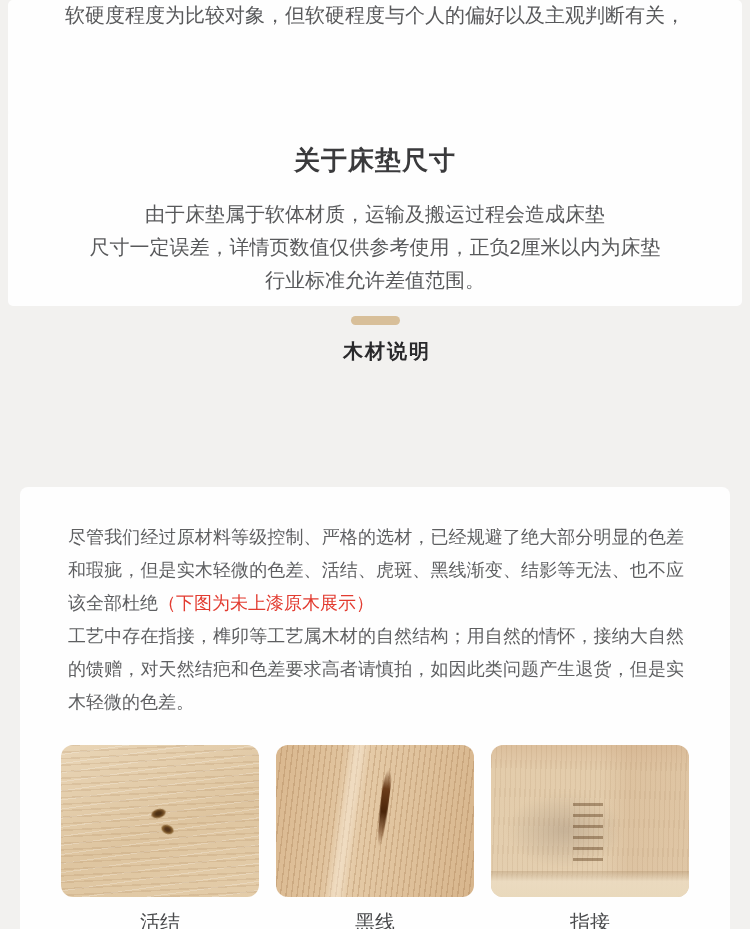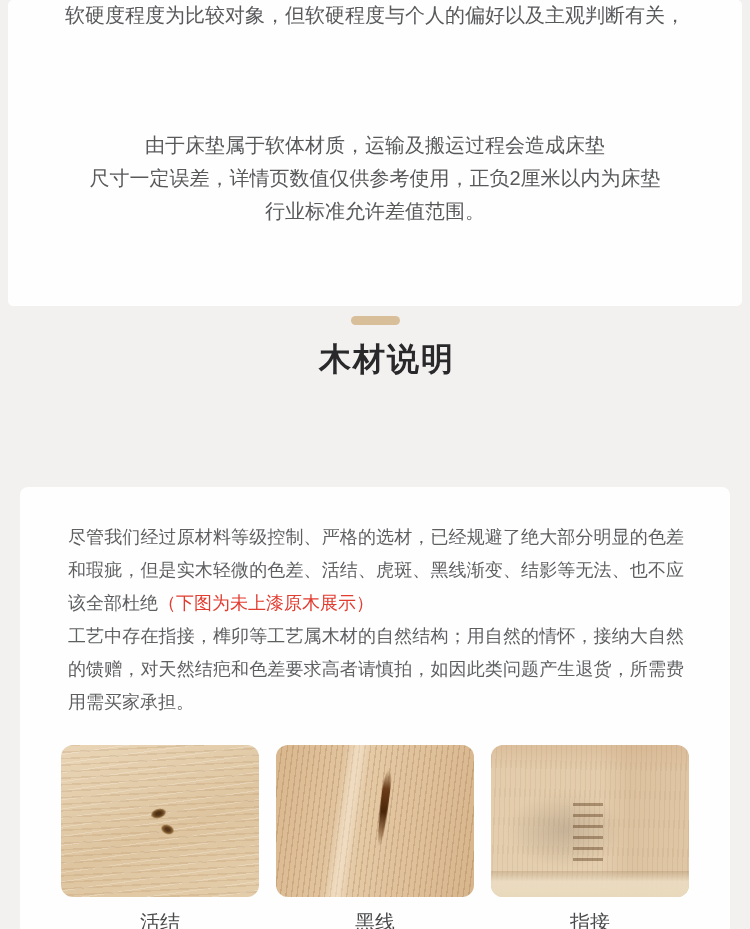--- a/index.html
+++ b/index.html
@@ -43,21 +43,21 @@
   #wood-header{position:absolute;top:306px;left:0;right:0;text-align:center;}
   #wood-header .title-en{
     margin:24px 0 0;font-size:47px;font-weight:bold;color:var(--title);
     letter-spacing:-0.5px;
   }
   #wood-header .divider{
     width:49px;height:9px;border-radius:5px;background:var(--divider);
     margin:10px auto 0;
   }
   #wood-header .title-zh{
-    margin:13px 0 0;font-size:32px;font-weight:bold;color:#29292b;
+    margin:13px 0 0;font-size:20px;font-weight:bold;color:#29292b;
     letter-spacing:2px;
     padding-left:24px;
   }
 
   
   #card-wood{left:20px;width:710px;top:487px;height:442px;border-radius:8px 8px 0 0;}
   .wood-text{
     margin:34px 46px 0 48px;width:616px;
     font-size:18px;line-height:33px;color:#5e5f61;text-align:justify;
   }
@@ -105,36 +105,37 @@
     background:linear-gradient(180deg, rgba(130,95,55,.20) 0%, rgba(236,220,194,.9) 40%, #e9d9bc 100%);}
 </style>
 </head>
 <body>
 
 <section class="card" id="card-notice">
   <div class="line">软硬度程度为比较对象，但软硬程度与个人的偏好以及主观判断有关，</div>
 </section>
 
 <section class="card" id="card-mattress">
+  <h2>关于床垫尺寸</h2>
   <div class="body">
     <div class="line">由于床垫属于软体材质，运输及搬运过程会造成床垫</div>
     <div class="line">尺寸一定误差，详情页数值仅供参考使用，正负2厘米以内为床垫</div>
     <div class="line">行业标准允许差值范围。</div>
   </div>
 </section>
 
 <header id="wood-header">
   <div class="divider"></div>
   <h2 class="title-zh">木材说明</h2>
 </header>
 
 <section class="card" id="card-wood">
   <div class="wood-text">
     <p><span>尽管我们经过原材料等级控制、严格的选材，已经规避了绝大部分明显的色差和瑕疵，但是实木轻微的色差、活结、虎斑、黑线渐变、结影等无法、也不应该全部杜绝</span><span class="red">（下图为未上漆原木展示）</span></p>
-    <p>工艺中存在指接，榫卯等工艺属木材的自然结构；用自然的情怀，接纳大自然的馈赠，对天然结疤和色差要求高者请慎拍，如因此类问题产生退货，所需费用需买家承担。</p>
+    <p>工艺中存在指接，榫卯等工艺属木材的自然结构；用自然的情怀，接纳大自然的馈赠，对天然结疤和色差要求高者请慎拍，如因此类问题产生退货，但是实木轻微的色差。</p>
   </div>
 
   <div class="samples">
     <figure>
       <div class="wood-img w1">
         <i class="k1"></i>
         <i class="k2"></i>
       </div>
       <figcaption>活结</figcaption>
     </figure>

